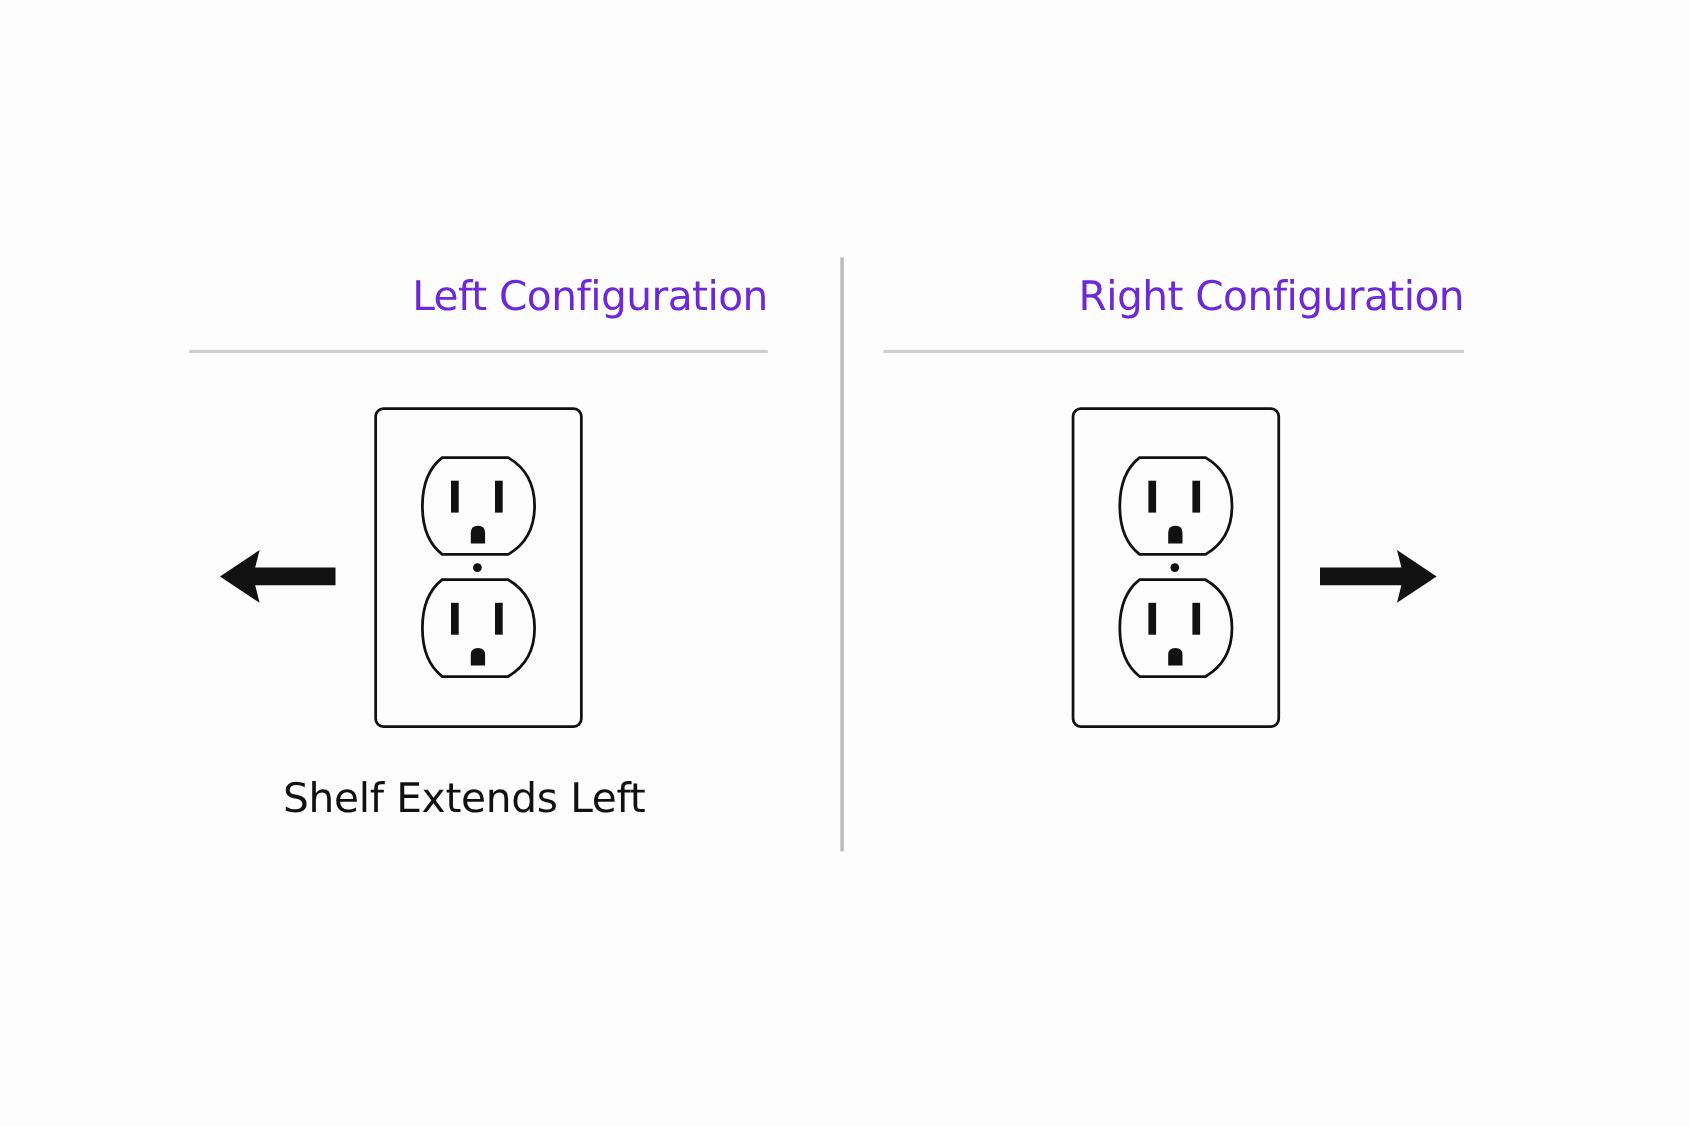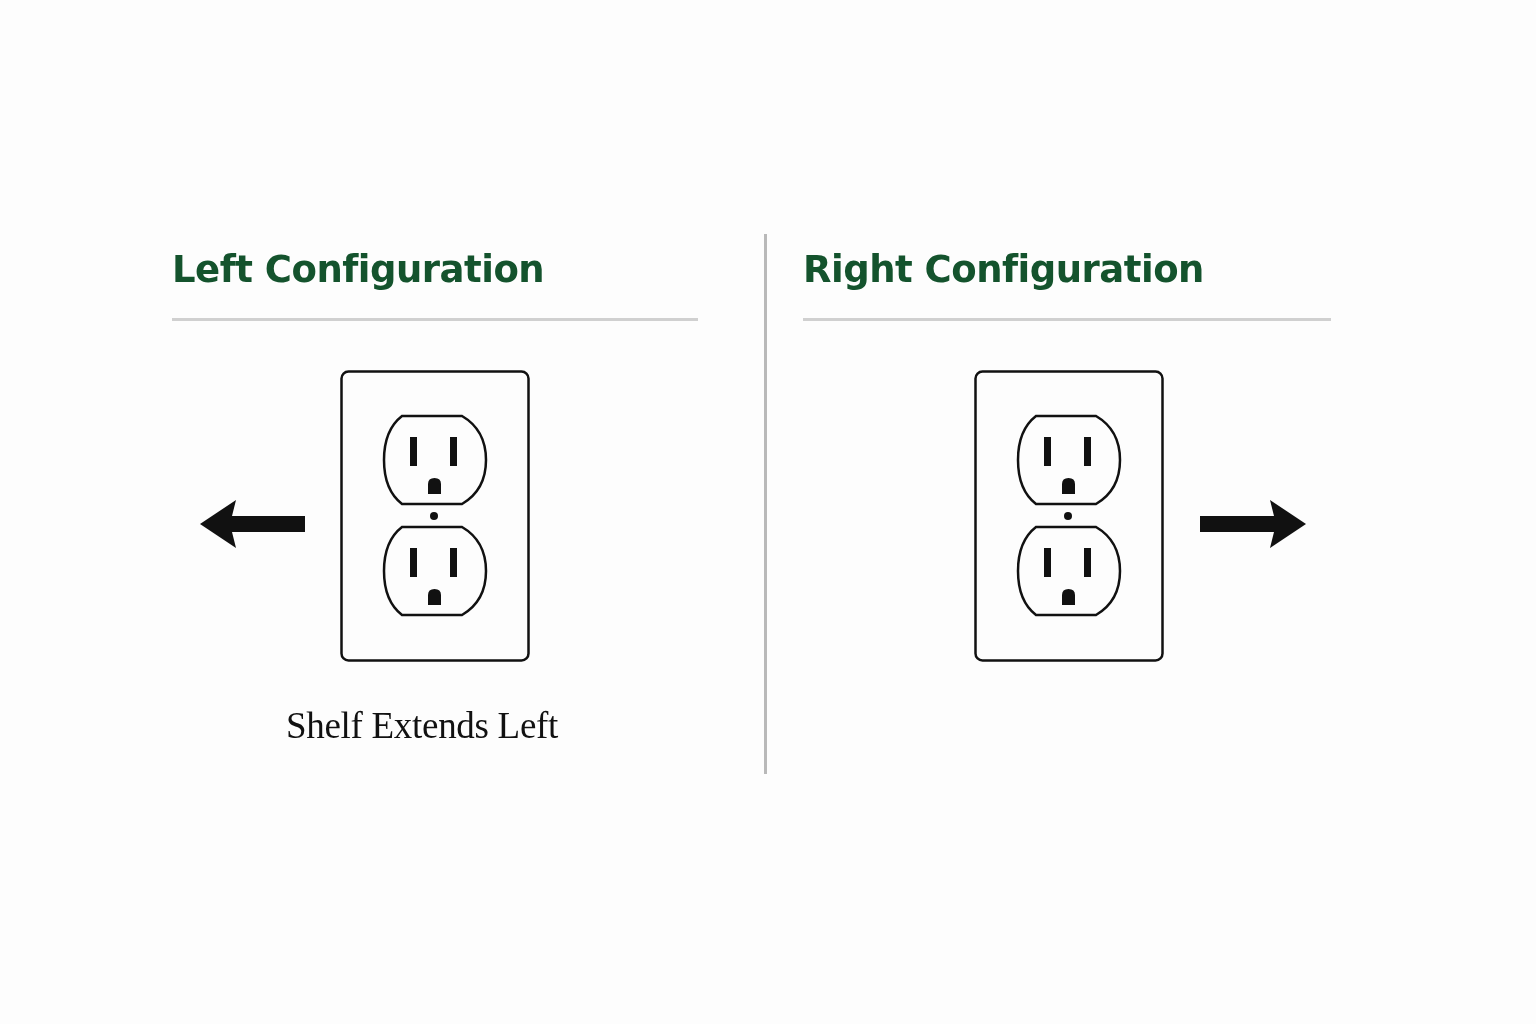--- a/index.html
+++ b/index.html
@@ -4,23 +4,23 @@
 <style>
   html, body { margin: 0; padding: 0; }
   body {
     width: 1536px; height: 1024px; background: #fdfdfd;
     position: relative; overflow: hidden;
     font-family: "DejaVu Sans", "Liberation Sans", sans-serif;
     color: #111;
   }
   .panel { position: absolute; top: 0; height: 1024px; }
   .title {
-    position: absolute; top: 248px; font-weight: bold; font-size: 37px;
-    letter-spacing: -0.5px; text-align: left; white-space: nowrap;
-    color: #14532d;
+    position: absolute; top: 248px; font-weight: normal; font-size: 37px;
+    letter-spacing: -0.5px; text-align: right; white-space: nowrap;
+    color: #6d28d9;
   }
   .rule { position: absolute; top: 318px; height: 3px; background: #d0d0d0; }
   .caption {
     position: absolute; top: 704px; font-size: 37px; text-align: center;
     white-space: nowrap; color: #111; letter-spacing: -0.3px;
   }
   .divider { position: absolute; left: 764px; top: 234px; width: 3px; height: 540px; background: #b9b9b9; }
   svg { position: absolute; overflow: visible; }
 </style>
 </head>
@@ -44,21 +44,21 @@
     <path d="M 88 124 L 88 114 Q 88 108 94.5 108 Q 101 108 101 114 L 101 124 Z" fill="#111"></path>
     <circle cx="94" cy="146" r="4" fill="#111"></circle>
     <g fill="none" stroke="#111" stroke-width="2.5">
       <path d="M 62 157 L 122 157 Q 146 171 146 201 Q 146 231 122 245 L 62 245 Q 44 231 44 201 Q 44 171 62 157 Z"></path>
     </g>
     <rect x="70" y="178" width="7" height="29" fill="#111"></rect>
     <rect x="110" y="178" width="7" height="29" fill="#111"></rect>
     <path d="M 88 235 L 88 225 Q 88 219 94.5 219 Q 101 219 101 225 L 101 235 Z" fill="#111"></path>
   </svg>
 
-  <div class="caption" style="left:172px;width:500px;font-family:Liberation Serif, serif;">Shelf Extends Left</div>
+  <div class="caption" style="left:172px;width:500px;">Shelf Extends Left</div>
 </div>
 
 <div class="divider"></div>
 
 <div class="panel" style="left:737px;width:769px;">
   <div class="title" style="left:66px;width:528px;">Right Configuration</div>
   <div class="rule" style="left:66px;width:528px;"></div>
 
   <svg style="left:237px;top:370px;" width="190" height="292" viewBox="0 0 190 292">
     <rect x="1.5" y="1.5" width="187" height="289" rx="7" ry="7" fill="none" stroke="#111" stroke-width="2.5"></rect>

